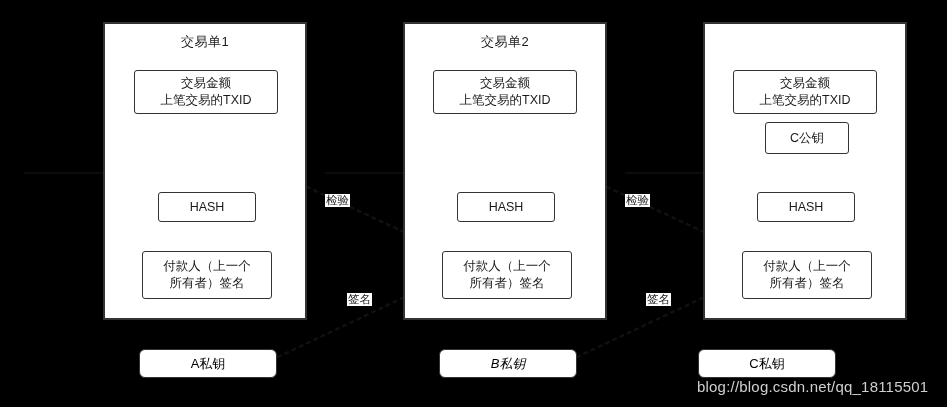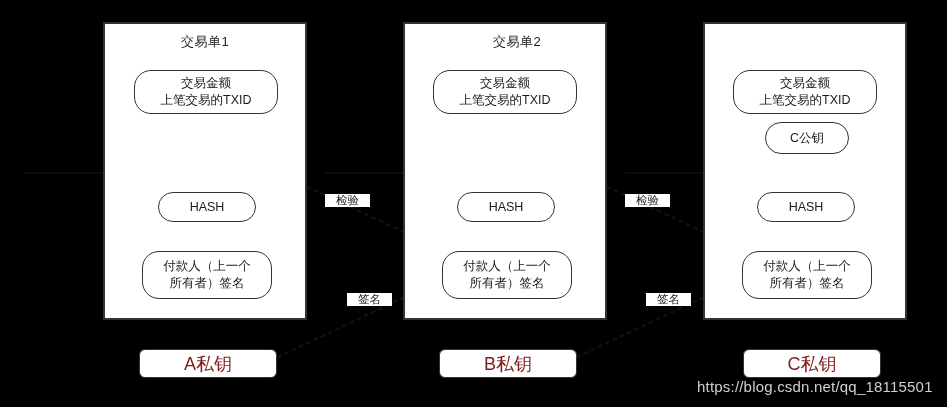--- a/index.html
+++ b/index.html
@@ -40,50 +40,50 @@
     width: 100%;
     text-align: center;
     font-size: 13px;
     color: #1a1a1a;
     letter-spacing: 0.5px;
   }
   .node {
     position: absolute;
     background: #ffffff;
     border: 1.6px solid #333333;
-    border-radius: 17px;
+    border-radius: 3px;
     box-sizing: border-box;
     display: flex;
     align-items: center;
     justify-content: center;
     text-align: center;
     font-size: 12.5px;
     line-height: 17px;
     color: #1a1a1a;
     white-space: pre-line;
   }
   .privkey {
     position: absolute;
     background: #ffffff;
     border: 1.6px solid #333333;
     border-radius: 6px;
     box-sizing: border-box;
     display: flex;
     align-items: center;
     justify-content: center;
-    font-size: 18px;
-    color: #7f1d1d;
+    font-size: 13px;
+    color: #000000;
   }
   .edge-label {
     position: absolute;
     background: #ffffff;
     color: #1a1a1a;
     font-size: 11.5px;
     line-height: 13px;
-    padding: 0 11px;
+    padding: 0 1px;
     white-space: nowrap;
   }
   .watermark {
     position: absolute;
     font-size: 15px;
     color: #cfcfcf;
     white-space: nowrap;
     letter-spacing: 0.2px;
   }
 </style>
@@ -129,39 +129,39 @@
 
   <div class="tx-panel" style="left:103px; top:22px; width:204px; height:298px;"></div>
   <div class="panel-title" style="left:103px; top:33px; width:204px;">交易单1</div>
   <div class="node" style="left:134px; top:70px; width:144px; height:44px;">交易金额
 上笔交易的TXID</div>
   <div class="node" style="left:158px; top:192px; width:98px; height:30px;">HASH</div>
   <div class="node" style="left:142px; top:251px; width:130px; height:48px;">付款人（上一个
 所有者）签名</div>
 
   <div class="tx-panel" style="left:403px; top:22px; width:204px; height:298px;"></div>
-  <div class="panel-title" style="left:403px; top:33px; width:204px;margin-left:12px;">交易单2</div>
+  <div class="panel-title" style="left:403px; top:33px; width:204px;">交易单2</div>
   <div class="node" style="left:433px; top:70px; width:144px; height:44px;">交易金额
 上笔交易的TXID</div>
   <div class="node" style="left:457px; top:192px; width:98px; height:30px;">HASH</div>
   <div class="node" style="left:442px; top:251px; width:130px; height:48px;">付款人（上一个
 所有者）签名</div>
 
   <div class="tx-panel" style="left:703px; top:22px; width:204px; height:298px;"></div>
   <div class="node" style="left:733px; top:70px; width:144px; height:44px;">交易金额
 上笔交易的TXID</div>
   <div class="node" style="left:765px; top:122px; width:84px; height:32px;">C公钥</div>
   <div class="node" style="left:757px; top:192px; width:98px; height:30px;">HASH</div>
   <div class="node" style="left:742px; top:251px; width:130px; height:48px;">付款人（上一个
 所有者）签名</div>
 
   <div class="privkey" style="left:139px; top:349px; width:138px; height:29px;">A私钥</div>
-  <div class="privkey" style="left:439px; top:349px; width:138px; height:29px;">B私钥</div>
-  <div class="privkey" style="left:743px; top:349px; width:138px; height:29px;">C私钥</div>
+  <div class="privkey" style="left:439px; top:349px; width:138px; height:29px;font-style:italic;">B私钥</div>
+  <div class="privkey" style="left:698px; top:349px; width:138px; height:29px;">C私钥</div>
 
   <div class="edge-label" style="left:325px; top:194px;">检验</div>
   <div class="edge-label" style="left:625px; top:194px;">检验</div>
   <div class="edge-label" style="left:347px; top:293px;">签名</div>
   <div class="edge-label" style="left:646px; top:293px;">签名</div>
 
-  <div class="watermark" style="left:697px; top:378px;">https://blog.csdn.net/qq_18115501</div>
+  <div class="watermark" style="left:697px; top:378px;">blog://blog.csdn.net/qq_18115501</div>
 
 </div>
 
 </body></html>

